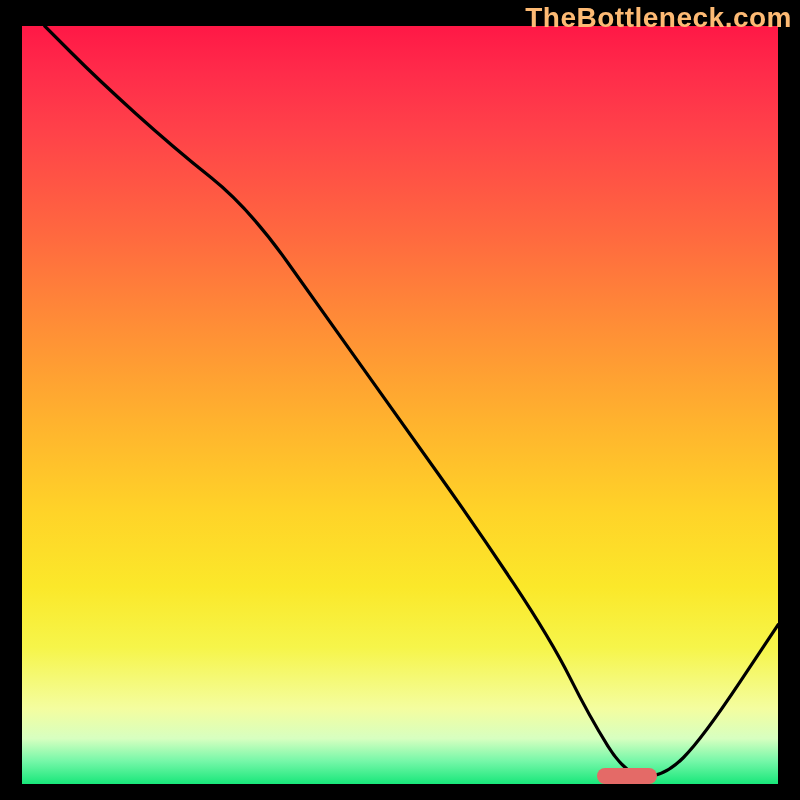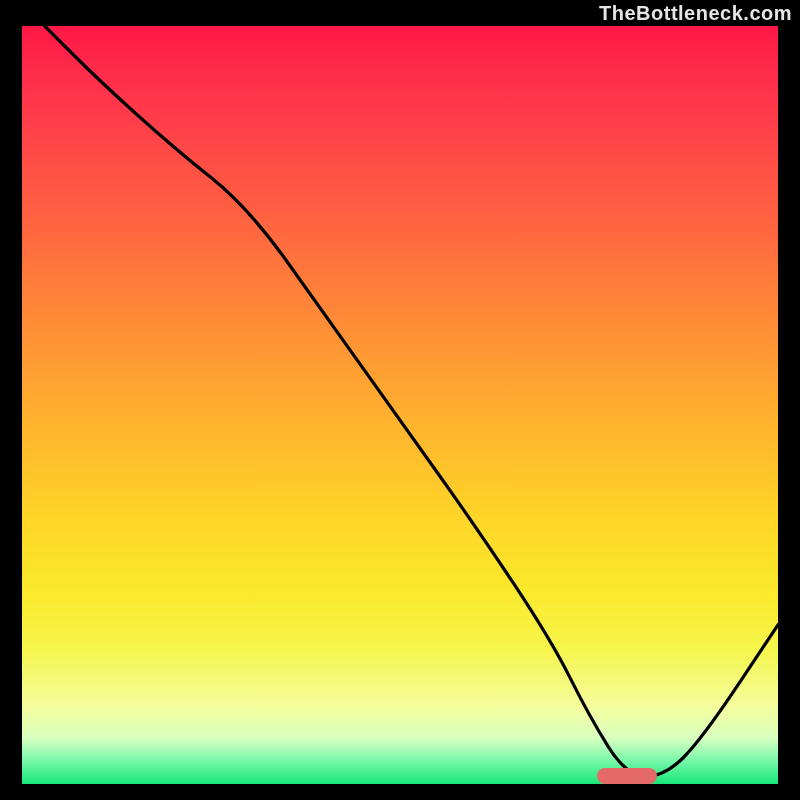--- a/index.html
+++ b/index.html
@@ -13,22 +13,22 @@
   .frame {
     position: relative;
     width: 800px;
     height: 800px;
     background: #000;
   }
   .watermark {
     position: absolute;
     top: 2px;
     right: 8px;
-    color: #e5e5e5;
-    font-size: 20px;
+    color: #fdba74;
+    font-size: 28px;
     font-weight: 600;
     letter-spacing: 0.5px;
     z-index: 10;
   }
   .plot {
     position: absolute;
     left: 22px;
     top: 26px;
     width: 756px;
     height: 758px;

